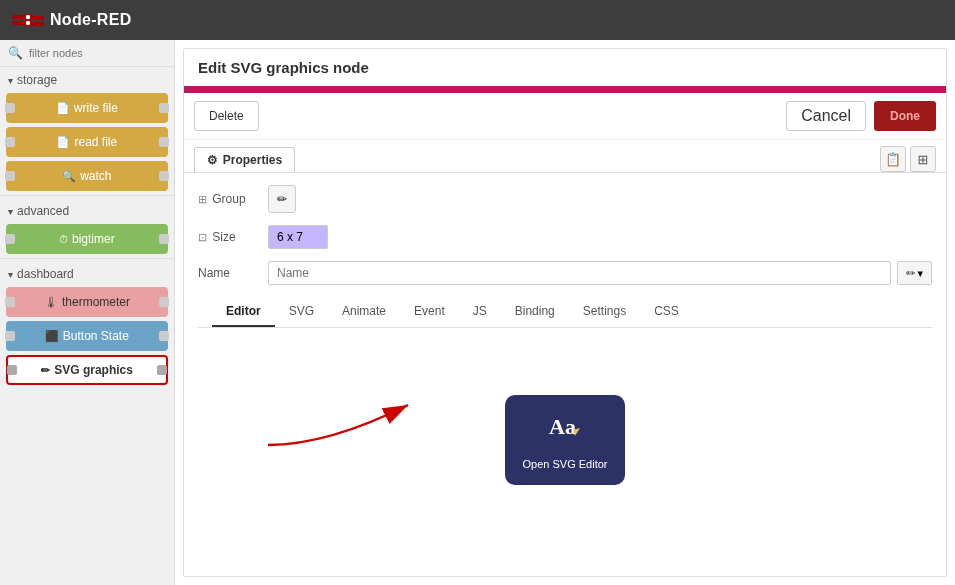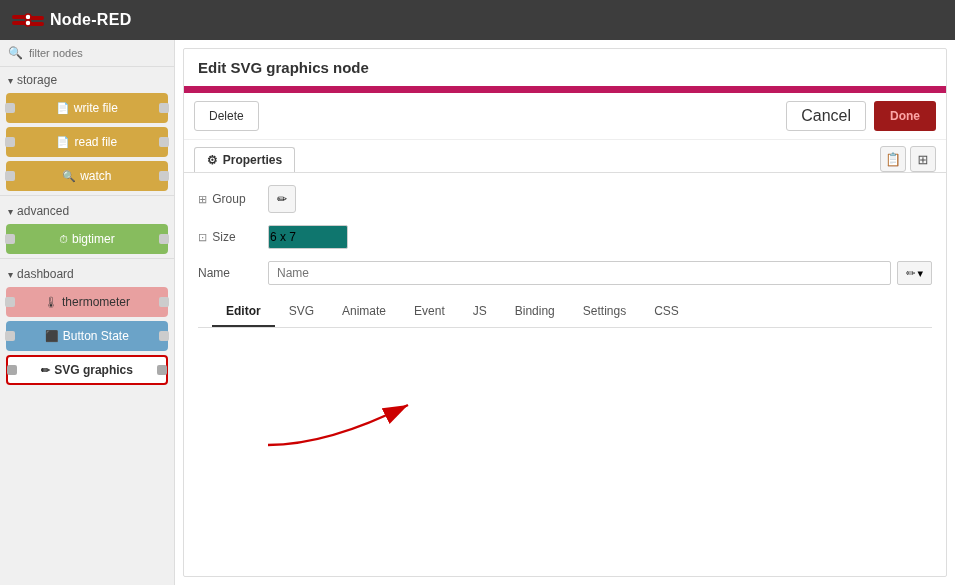--- a/index.html
+++ b/index.html
@@ -279,25 +279,25 @@
       border-radius: 3px;
       display: flex;
       align-items: center;
       justify-content: center;
       cursor: pointer;
       font-size: 12px;
     }
 
     .prop-size-input {
       border: 1px solid #ccc;
-      padding: 4px 1px;
-      font-size: 12px;
-      border-radius: 2px;
-      background: #0f766e;
-      width: 80px;
+      padding: 4px 8px;
+      font-size: 12px;
+      border-radius: 2px;
+      background: #c4b5fd;
+      width: 60px;
     }
 
     .prop-name-wrap {
       flex: 1;
       display: flex;
       gap: 6px;
     }
     .prop-name-input {
       flex: 1;
       border: 1px solid #ccc;
@@ -553,18 +553,27 @@
 
           <svg style="position:absolute; left:30px; top:20px; width:220px; height:100px; pointer-events:none;" viewBox="0 0 220 100">
             <defs>
               <marker id="arrowhead" markerWidth="10" markerHeight="7" refX="10" refY="3.5" orient="auto">
                 <polygon points="0 0, 10 3.5, 0 7" fill="#c00"></polygon>
               </marker>
             </defs>
             <path d="M 40 85 Q 100 85 180 45" stroke="#c00" stroke-width="2.5" fill="none" marker-end="url(#arrowhead)"></path>
           </svg>
 
+          <button class="open-svg-btn">
+            <span class="svg-btn-icon">
+              <svg width="36" height="36" viewBox="0 0 36 36" fill="none" xmlns="http://www.w3.org/2000/svg">
+                <text x="2" y="26" font-size="22" fill="white" font-family="serif" font-weight="bold">Aa</text>
+                <path d="M 28 28 L 33 20 L 26 22 Z" fill="#e8c060"></path>
+              </svg>
+            </span>
+            <span class="svg-btn-label">Open SVG Editor</span>
+          </button>
         </div>
 
       </div>
     </div>
   </div>
 </div>
 
 </body></html>

